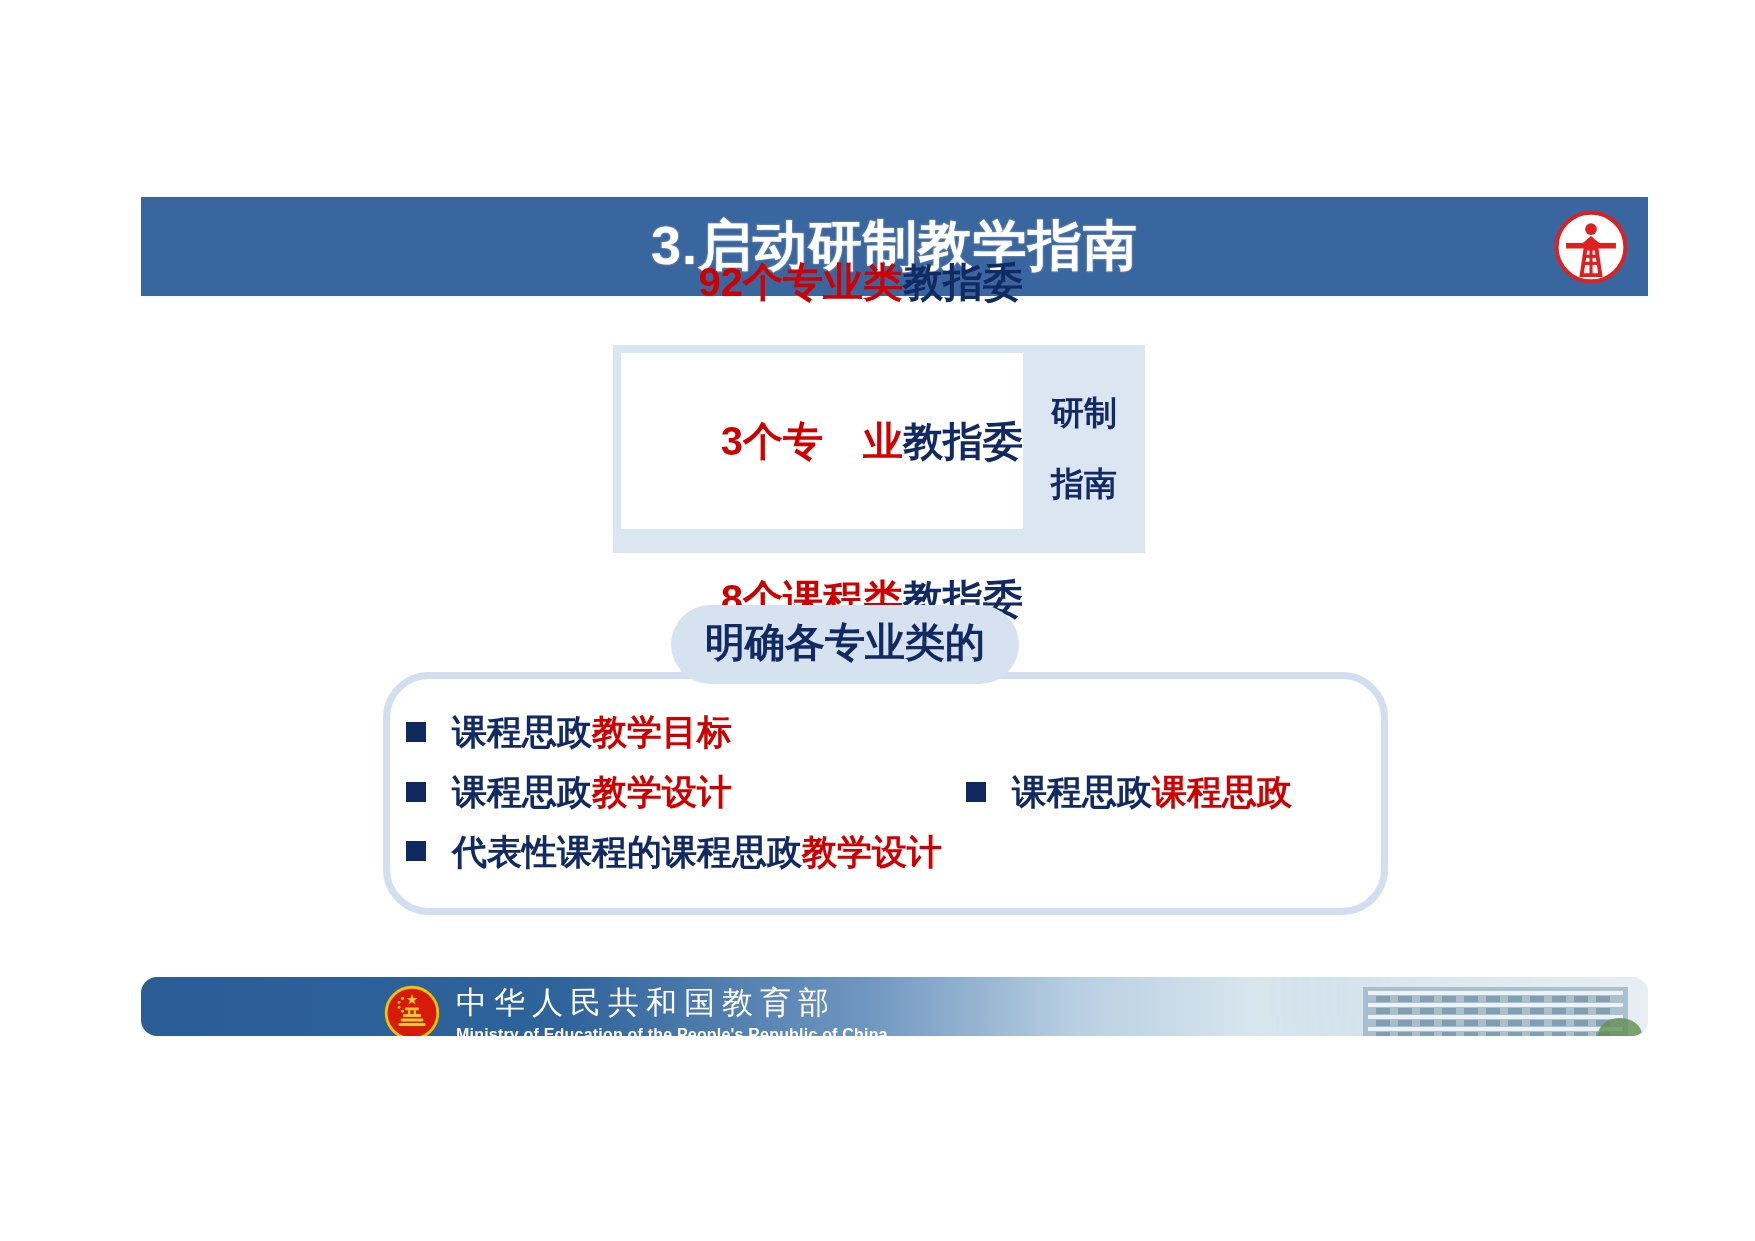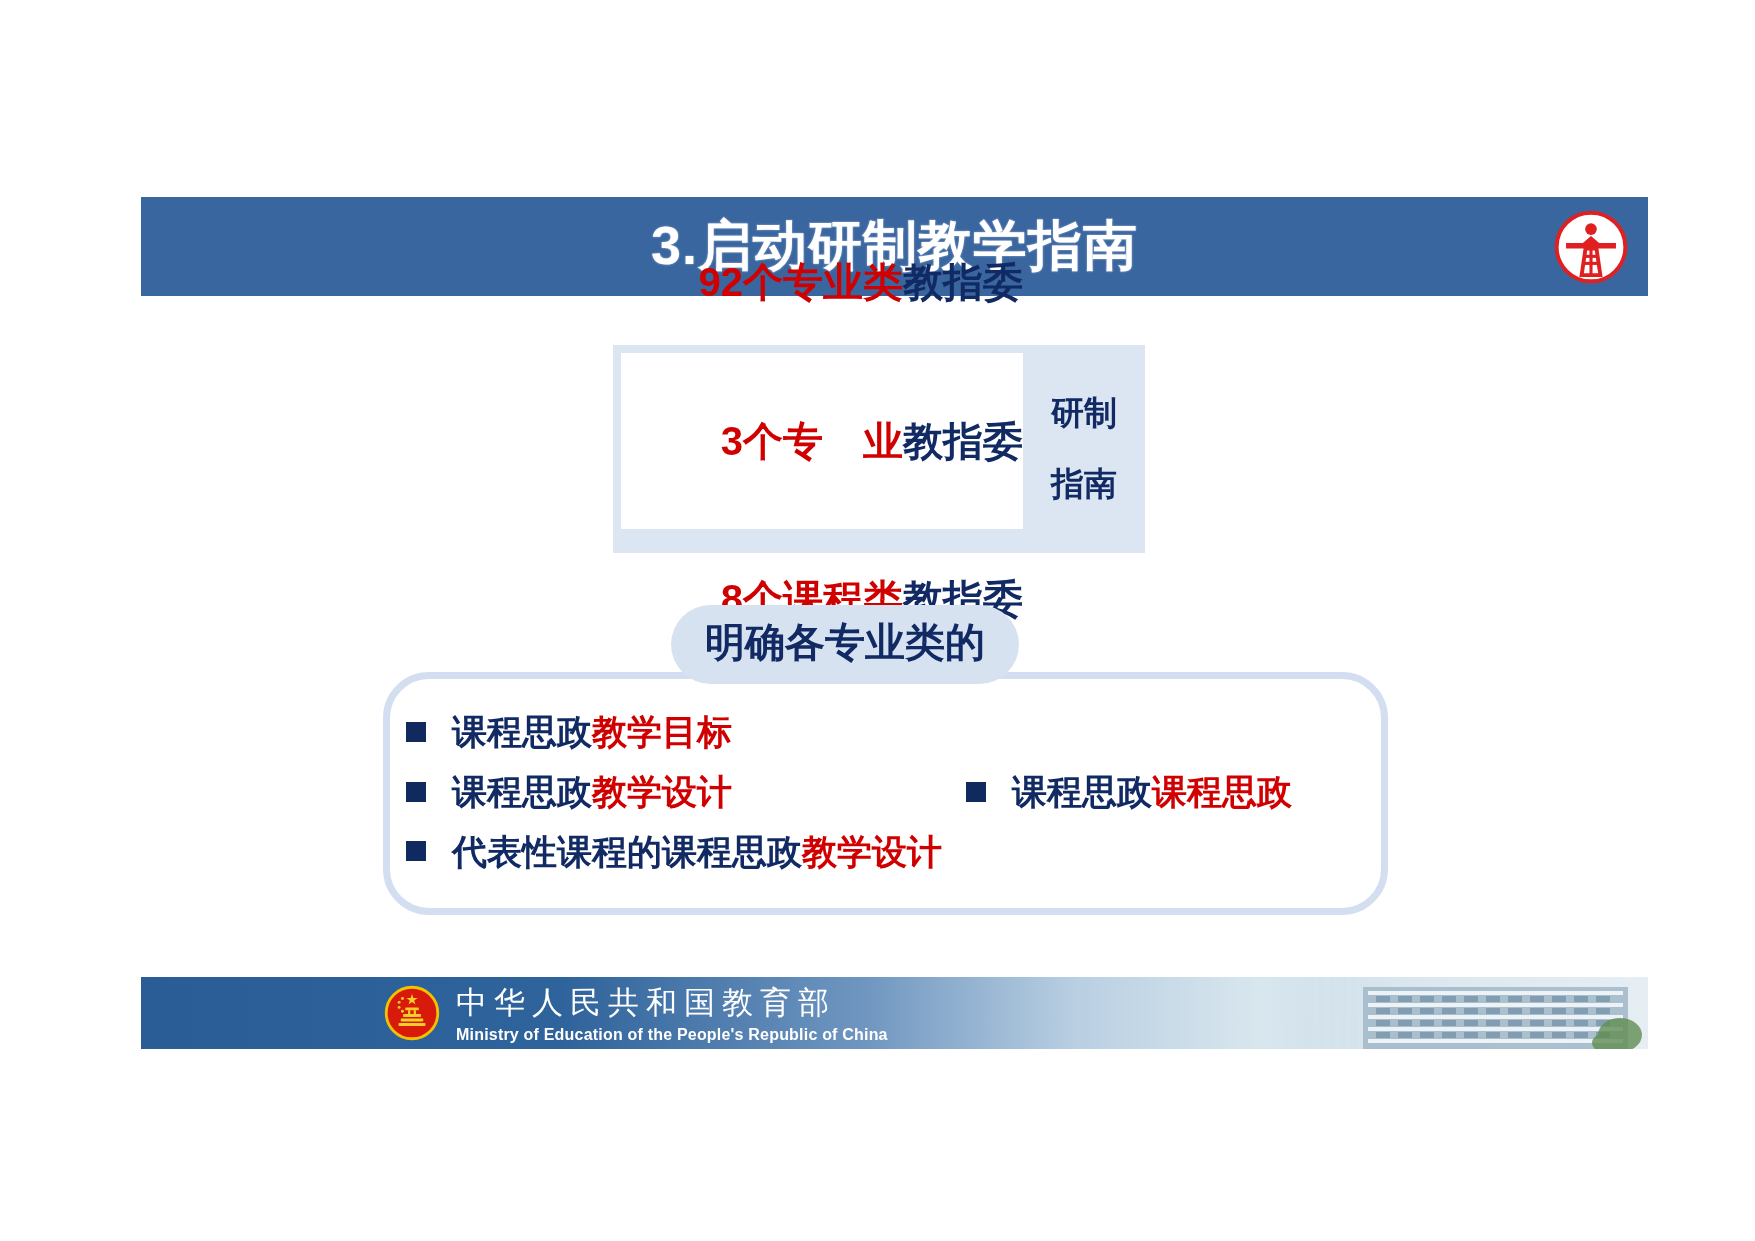--- a/index.html
+++ b/index.html
@@ -159,23 +159,24 @@
     white-space: nowrap;
     line-height: 1.25;
   }
 
   
   .footer {
     position: absolute;
     left: 125px;
     top: 977px;
     width: 1507px;
-    height: 72px;
+    height: 59px;
     background: linear-gradient(to right, #2a5d96 0%, #2f639b 28%, #6f96c0 48%, #b9cfe2 62%, #d8e6ee 74%, #cfe0ea 100%);
     overflow: hidden;
+    border-radius: 16px;
   }
   .footer-emblem {
     position: absolute;
     left: 243px;
     top: 8px;
     width: 56px;
     height: 56px;
   }
   .footer-texts {
     position: absolute;

